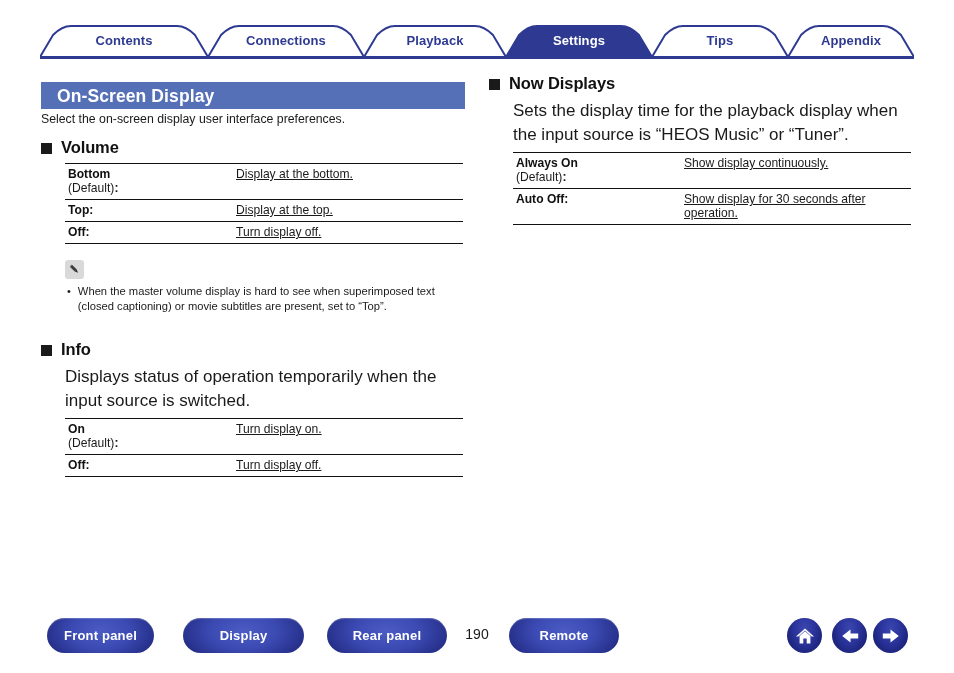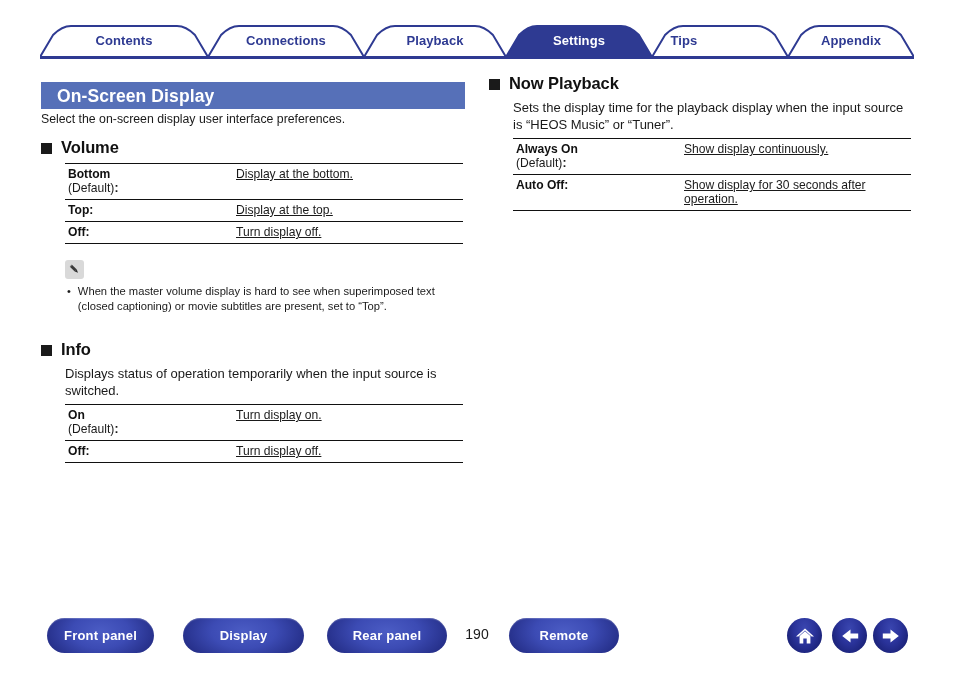--- a/index.html
+++ b/index.html
@@ -108,22 +108,22 @@
     top: 1px;
   }
   .section-title {
     font-size: 16.5px;
     font-weight: bold;
     color: #111111;
     letter-spacing: -0.1px;
   }
   .section-desc {
     margin-left: 24px;
-    font-size: 13px;
-    line-height: 17px;
+    font-size: 17px;
+    line-height: 24px;
     color: #1a1a1a;
     margin-bottom: 5px;
     max-width: 400px;
   }
 
   
   .spec-table {
     margin-left: 24px;
     width: 398px;
     border-collapse: collapse;
@@ -270,21 +270,21 @@
             L 874 35"></path>
       </g>
 
     <rect x="0" y="34" width="874" height="3" fill="#2e3a92"></rect>
   </svg>
   <div class="tab-labels" id="tab-labels">
       <div class="tab-label" style="left: 0px; width: 168px;">Contents</div>
       <div class="tab-label" style="left: 168px; width: 156px;">Connections</div>
       <div class="tab-label" style="left: 324px; width: 142px;">Playback</div>
       <div class="tab-label active" style="left: 466px; width: 146px;">Settings</div>
-      <div class="tab-label" style="left: 576px; width: 136px;">Tips</div>
+      <div class="tab-label" style="left: 612px; width: 136px;">Tips</div>
       <div class="tab-label" style="left: 748px; width: 126px;">Appendix</div>
     </div>
 </div>
 
 <div class="page-title-bar">
   <div class="page-title-text">On-Screen Display</div>
 </div>
 <div class="page-subtitle">Select the on-screen display user interface preferences.</div>
 
 <div class="col-left" id="col-left">
@@ -344,21 +344,21 @@
           </tr>
         </tbody>
       </table>
     </div>
   </div>
 
 <div class="col-right" id="col-right">
     <div class="section">
       <div class="section-head">
         <span class="sq-bullet"></span>
-        <span class="section-title">Now Playback</span>
+        <span class="section-title">Now Displays</span>
       </div>
       <div class="section-desc">Sets the display time for the playback display when the input source is “HEOS Music” or “Tuner”.</div>
       <table class="spec-table">
         <tbody>
           <tr>
             <td class="k"><span class="k-name">Always On</span><br><span class="k-default">(Default)<b>:</b></span></td>
             <td class="v">Show display continuously.</td>
           </tr>
           <tr>
             <td class="k"><span class="k-name">Auto Off:</span></td>

